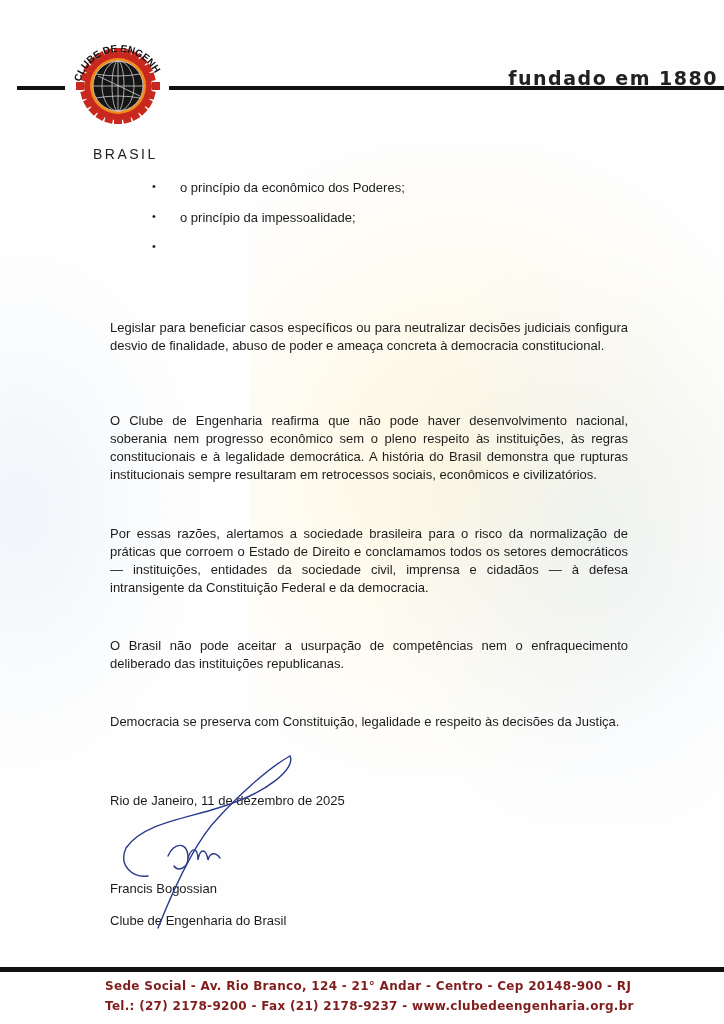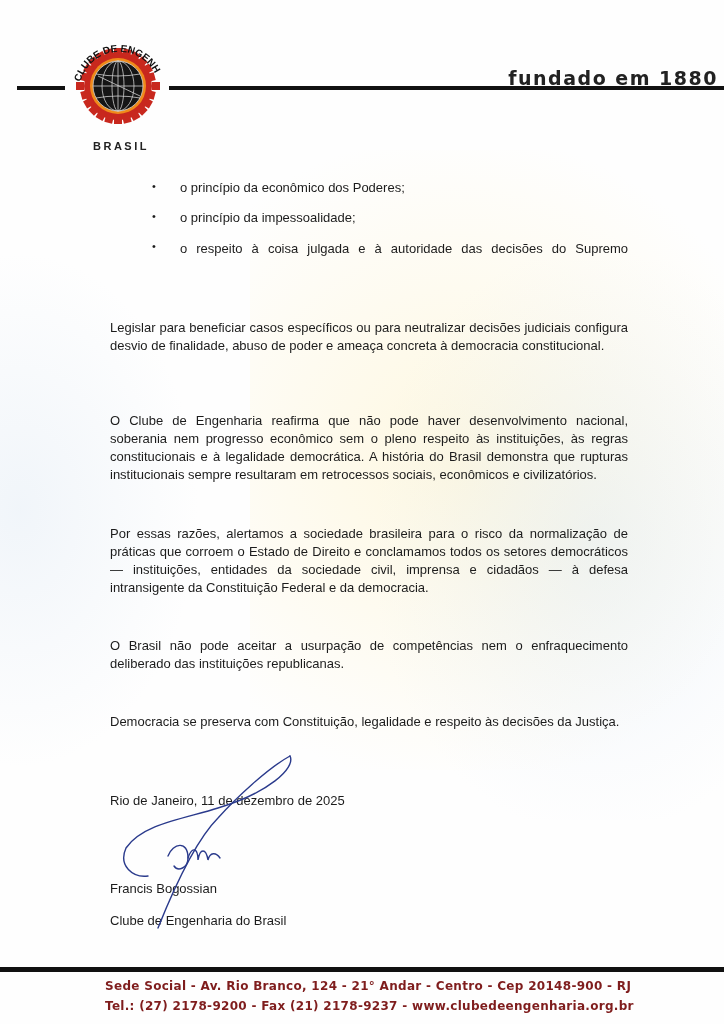--- a/index.html
+++ b/index.html
@@ -21,21 +21,21 @@
   }
   .wm-left {
     left: 0; top: 250px; width: 200px; height: 520px;
     background: radial-gradient(ellipse at 10% 50%, rgba(210,225,240,0.3), rgba(255,255,255,0) 70%);
   }
 
   
   .hdr-line-left { position: absolute; left: 17px; top: 86px; width: 48px; height: 4px; background: #111; }
   .hdr-line-right { position: absolute; left: 169px; top: 86px; width: 555px; height: 4px; background: #111; }
   .logo { position: absolute; left: 62px; top: 22px; width: 112px; height: 112px; }
-  .brasil { position: absolute; left: 93px; top: 140px; font-size: 11px; font-weight: bold; letter-spacing: 2.5px; color: #222; }
+  .brasil { position: absolute; left: 93px; top: 146px; font-size: 14px; font-weight: normal; letter-spacing: 2.5px; color: #222; }
   .fundado { position: absolute; right: 6px; top: 67px; font-family: "DejaVu Sans", sans-serif; font-size: 19px; font-weight: bold; letter-spacing: 1.5px; color: #222; }
 
   
   .content { position: absolute; left: 110px; width: 518px; font-size: 13px; line-height: 18px; }
   .bullet { position: absolute; left: 152px; font-size: 11px; }
   .btxt { position: absolute; left: 180px; font-size: 13px; }
   p.just { margin: 0; text-align: justify; }
   .line { position: absolute; left: 110px; font-size: 13px; white-space: nowrap; }
 
   
@@ -107,21 +107,20 @@
 <div class="fundado">fundado em 1880</div>
 
 <div class="bullet" style="top:180px">•</div>
 <div class="btxt" style="top:180px">o princípio da econômico dos Poderes;</div>
 
 <div class="bullet" style="top:210px">•</div>
 <div class="btxt" style="top:210px">o princípio da impessoalidade;</div>
 
 <div class="bullet" style="top:240px">•</div>
 <div class="content" style="top:240px">
-  <p class="just" style="text-indent:70px; text-align-last: justify;">o respeito à coisa julgada e à autoridade das decisões do Supremo</p>
 </div>
 
 <div class="content" style="top:319px">
   <p class="just">Legislar para beneficiar casos específicos ou para neutralizar decisões judiciais configura desvio de finalidade, abuso de poder e ameaça concreta à democracia constitucional.</p>
 </div>
 <div class="content" style="top:412px">
   <p class="just">O Clube de Engenharia reafirma que não pode haver desenvolvimento nacional, soberania nem progresso econômico sem o pleno respeito às instituições, às regras constitucionais e à legalidade democrática. A história do Brasil demonstra que rupturas institucionais sempre resultaram em retrocessos sociais, econômicos e civilizatórios.</p>
 </div>
 <div class="content" style="top:525px">
   <p class="just">Por essas razões, alertamos a sociedade brasileira para o risco da normalização de práticas que corroem o Estado de Direito e conclamamos todos os setores democráticos — instituições, entidades da sociedade civil, imprensa e cidadãos — à defesa intransigente da Constituição Federal e da democracia.</p>

